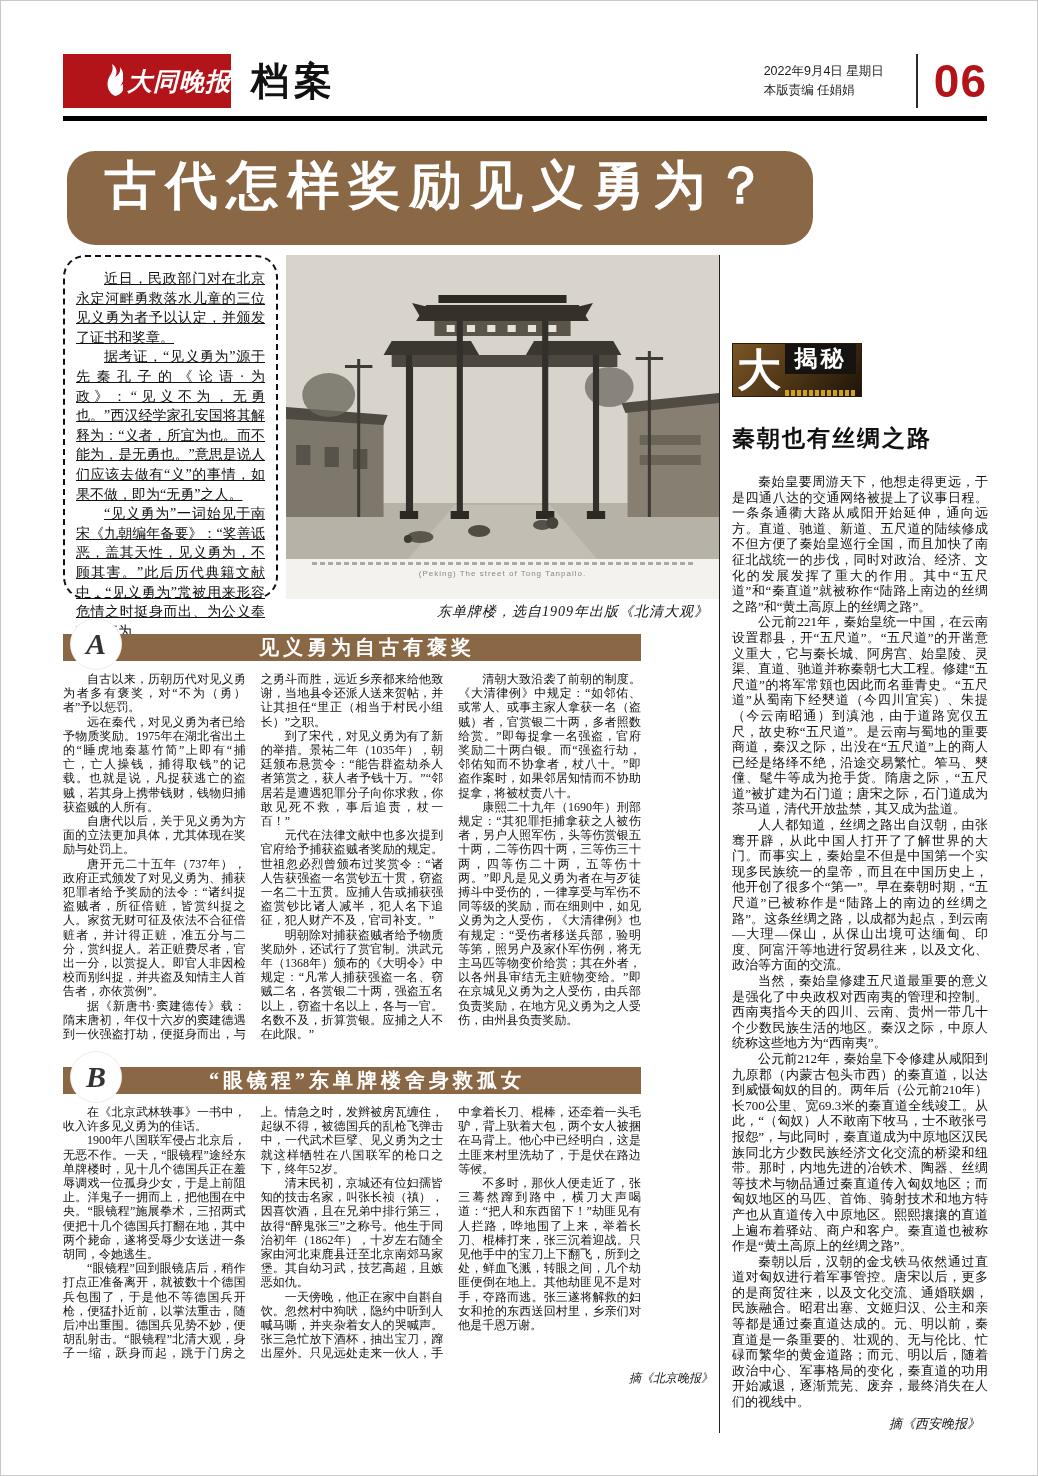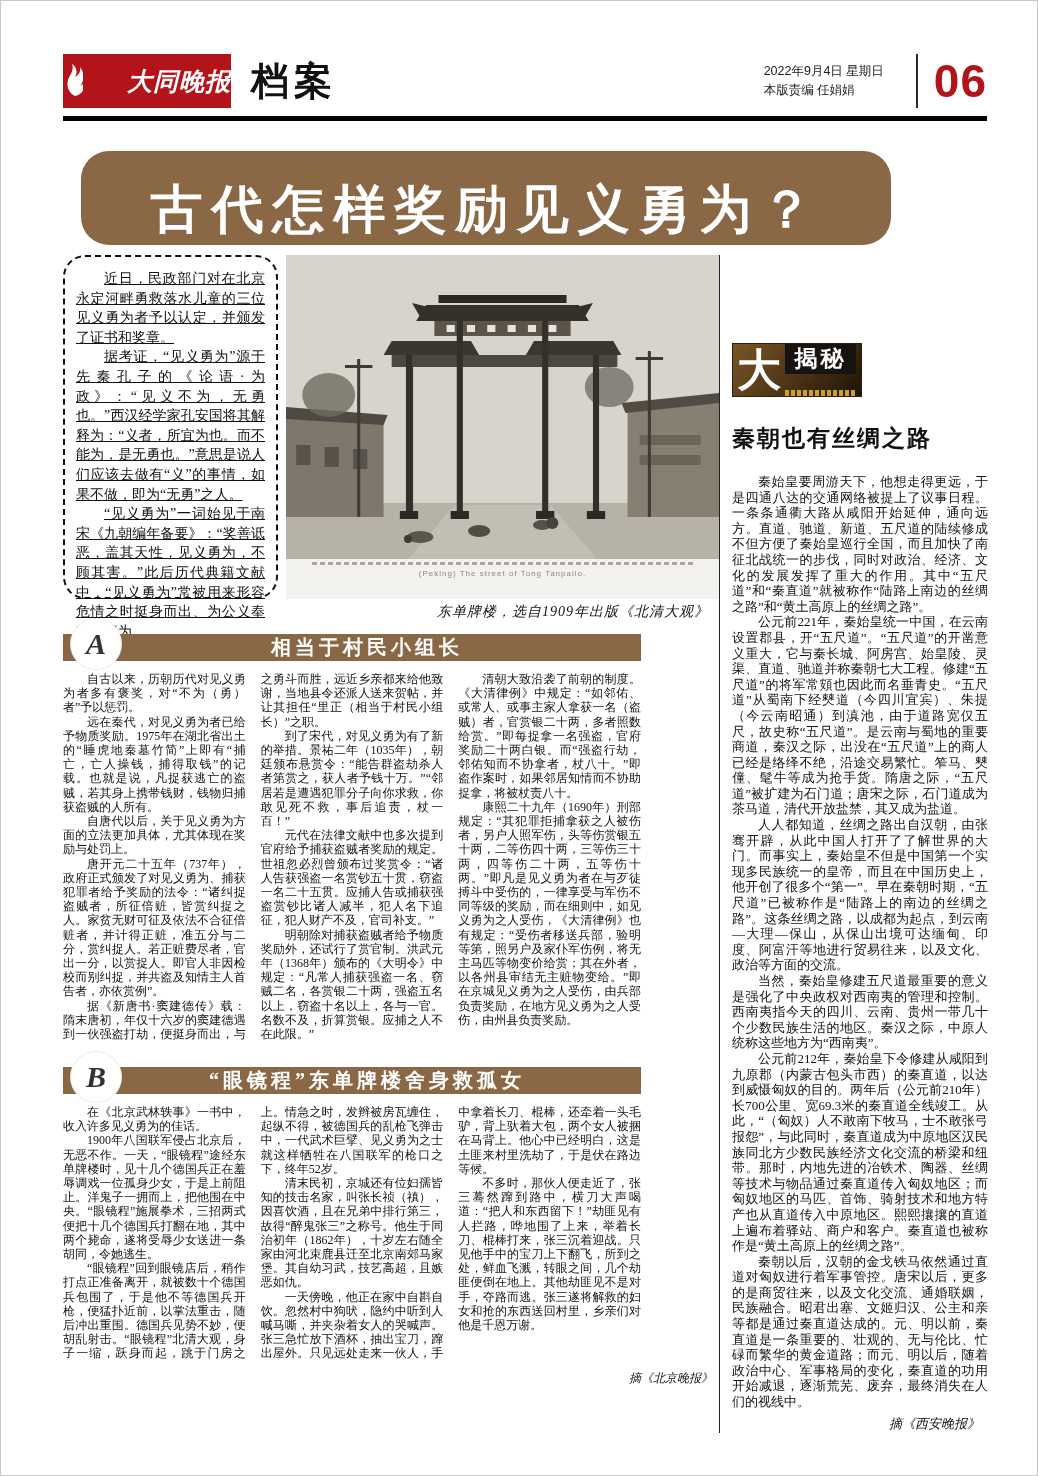--- a/index.html
+++ b/index.html
@@ -8,35 +8,35 @@
     position:relative; width:1038px; height:1476px; background:#ffffff;
     margin:0 auto; overflow:hidden; border:1px solid #c9c9c9;
     font-family:"Liberation Serif","DejaVu Serif",serif; color:#111;
   }
   .content { position:absolute; left:62px; top:50px; width:924px; }
 
   
   .header { display:flex; align-items:center; height:60px; }
   .logo {
     width:168px; height:54px; background:#b31419; color:#fff;
-    display:flex; align-items:center; justify-content:space-between; gap:4px;
+    display:flex; align-items:center; justify-content:flex-end; gap:4px;
   }
   .logo-mark { width:20px; height:34px; }
   .logo-text { font-size:25px; font-weight:bold; font-style:italic; letter-spacing:1px; }
   .section-name { font-size:38px; font-weight:900; margin-left:20px; letter-spacing:5px; }
   .header-spacer { flex:1; }
   .header-meta { font-size:12.5px; line-height:19px; color:#1a1a1a; font-family:"Liberation Sans","DejaVu Sans",sans-serif; }
   .pagenum-wrap { border-left:2px solid #2a2a2a; margin-left:32px; padding-left:16px; height:54px; display:flex; align-items:center; }
   .pagenum { font-size:46px; font-weight:800; color:#b31419; font-family:"Liberation Sans","DejaVu Sans",sans-serif; letter-spacing:1px; }
   .header-rule { height:5px; background:#000; margin-top:5px; }
 
   
   .banner {
-    margin:30px 0 0 18px; width:810px; height:94px; border-radius:28px;
-    background:#8a6745; display:flex; align-items:flex-end; justify-content:center;
+    margin:30px 0 0 4px; width:746px; height:94px; border-radius:28px;
+    background:#8a6745; display:flex; align-items:flex-start; justify-content:center;
   }
   .banner-text { color:#fff; font-size:52px; font-weight:bold; letter-spacing:9px; }
 
   
   .main-row { display:flex; margin-top:10px; }
   .left-col { width:656px; }
   .right-rail { width:268px; border-left:1px solid #222; padding-left:12px; }
 
   
   .top-row { display:flex; gap:8px; }
@@ -205,21 +205,21 @@
               <rect x="0" y="304" width="426" height="40" fill="#f4f2ee"></rect>
             </svg>
             <div class="tiny-line"></div>
             <div class="tiny-caption">(Peking)    The street of Tong Tanpailo.</div>
           </div>
         </div>
         <div class="photo-caption">东单牌楼，选自1909年出版《北清大观》</div>
 
         <div class="sec-bar">
           <div class="sec-badge">A</div>
-          <div class="sec-title">相当于村民小组长</div>
+          <div class="sec-title">见义勇为自古有褒奖</div>
         </div>
         <div class="sec-cols cols-a">
             <p>自古以来，历朝历代对见义勇为者多有褒奖，对“不为（勇）者”予以惩罚。</p>
             <p>远在秦代，对见义勇为者已给予物质奖励。1975年在湖北省出土的“睡虎地秦墓竹简”上即有“捕亡，亡人操钱，捕得取钱”的记载。也就是说，凡捉获逃亡的盗贼，若其身上携带钱财，钱物归捕获盗贼的人所有。</p>
             <p>自唐代以后，关于见义勇为方面的立法更加具体，尤其体现在奖励与处罚上。</p>
             <p>唐开元二十五年（737年），政府正式颁发了对见义勇为、捕获犯罪者给予奖励的法令：“诸纠捉盗贼者，所征倍赃，皆赏纠捉之人。家贫无财可征及依法不合征倍赃者，并计得正赃，准五分与二分，赏纠捉人。若正赃费尽者，官出一分，以赏捉人。即官人非因检校而别纠捉，并共盗及知情主人首告者，亦依赏例”。</p>
             <p>据《新唐书·窦建德传》载：隋末唐初，年仅十六岁的窦建德遇到一伙强盗打劫，便挺身而出，与之勇斗而胜，远近乡亲都来给他致谢，当地县令还派人送来贺帖，并让其担任“里正（相当于村民小组长）”之职。</p>
             <p>到了宋代，对见义勇为有了新的举措。景祐二年（1035年），朝廷颁布悬赏令：“能告群盗劫杀人者第赏之，获人者予钱十万。”“邻居若是遭遇犯罪分子向你求救，你敢见死不救，事后追责，杖一百！”</p>
             <p>元代在法律文献中也多次提到官府给予捕获盗贼者奖励的规定。世祖忽必烈曾颁布过奖赏令：“诸人告获强盗一名赏钞五十贯，窃盗一名二十五贯。应捕人告或捕获强盗赏钞比诸人减半，犯人名下追征，犯人财产不及，官司补支。”</p>
             <p>明朝除对捕获盗贼者给予物质奖励外，还试行了赏官制。洪武元年（1368年）颁布的《大明令》中规定：“凡常人捕获强盗一名、窃贼二名，各赏银二十两，强盗五名以上，窃盗十名以上，各与一官。名数不及，折算赏银。应捕之人不在此限。”</p>

